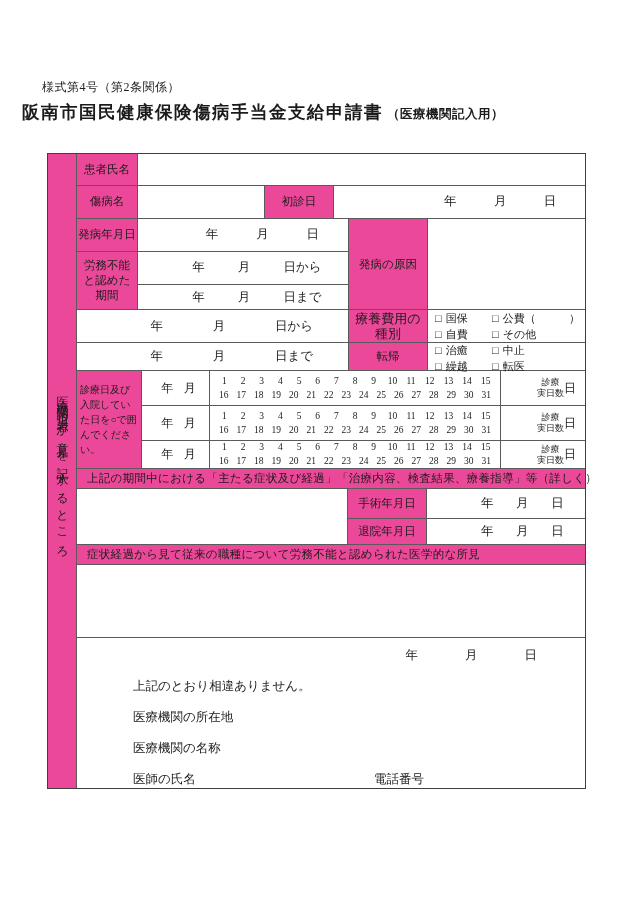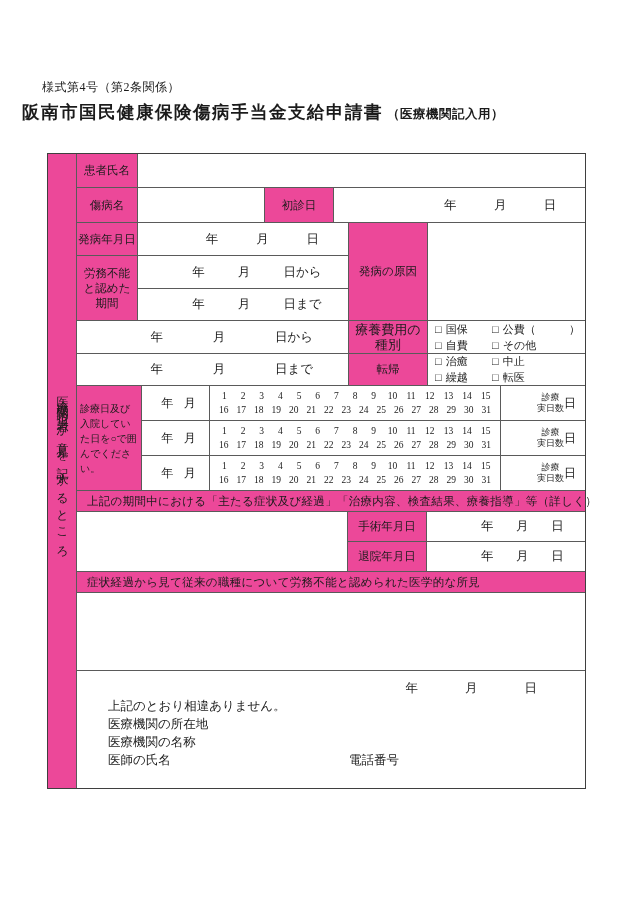--- a/index.html
+++ b/index.html
@@ -64,21 +64,21 @@
   .ckrow{display:flex;width:100%;align-items:center;font-size:11px;line-height:15px;}
   .ckitem{display:flex;align-items:center;gap:4px;}
   .ck1{width:57px;flex:0 0 57px;}
   .ck2{flex:1;display:flex;align-items:center;gap:4px;padding-right:5px;}
   .ck-close{margin-left:auto;}
 
   .band{font-size:11.5px;display:flex;align-items:center;padding-left:10px;letter-spacing:.3px;white-space:nowrap;}
 
   .footer{flex:1;display:flex;flex-direction:column;font-size:12.5px;box-sizing:border-box;}
   .f-daterow{display:flex;justify-content:flex-end;gap:47px;padding-right:48px;margin-top:9px;}
-  .f-line{padding-left:31px;margin-top:1px;}
+  .f-line{padding-left:56px;margin-top:14px;}
   .f-doctor{display:flex;}
   .f-doctor .dn{width:241px;flex:0 0 241px;}
 </style>
 </head>
 <body>
 
 <div class="form-number">様式第4号（第2条関係）</div>
 <div class="title-row">
   <span class="title-main">阪南市国民健康保険傷病手当金支給申請書</span>
   <span class="title-note">（医療機関記入用）</span>

